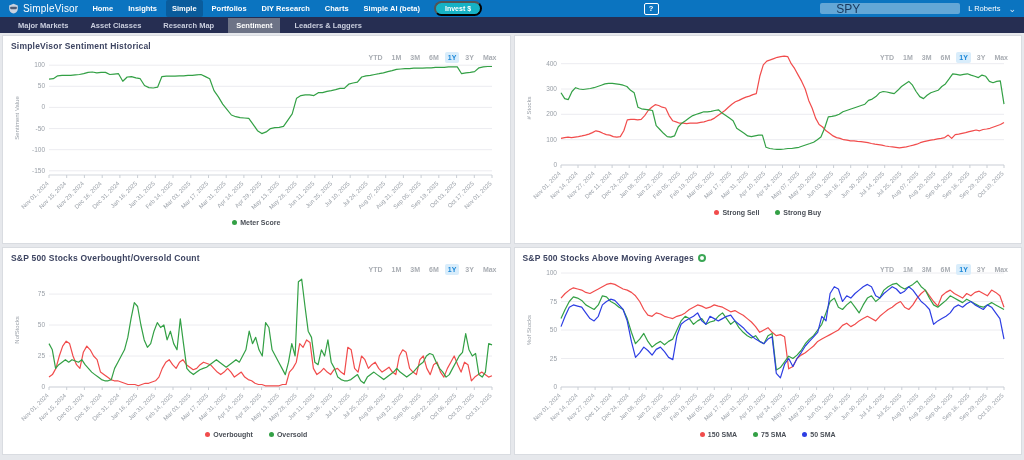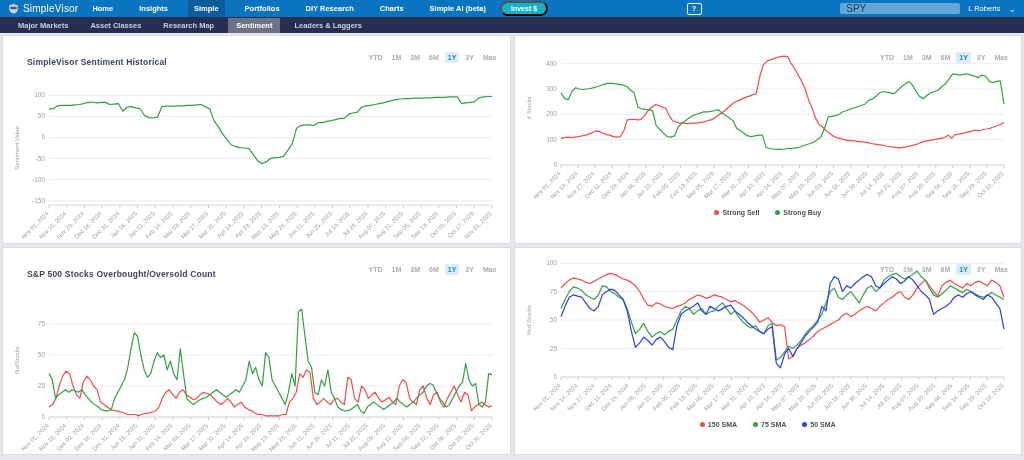--- a/index.html
+++ b/index.html
@@ -1,36 +1,36 @@
 <!DOCTYPE html>
 <html><head>
 <meta charset="utf-8">
 <style>
   html,body{margin:0;padding:0}
   body{width:1024px;height:460px;overflow:hidden;background:#e6e8ec;font-family:"Liberation Sans",sans-serif;}
   
   .topbar{height:17px;background:#0b74c0;display:flex;align-items:center;padding:0 8px;gap:8px}
   .brand{color:#fff;font-weight:400;font-size:10px;display:flex;align-items:center;gap:4px;letter-spacing:.2px}
-  .menu{display:flex;gap:14px;align-items:flex-start}
+  .menu{display:flex;gap:3px;align-items:flex-start}
   .menu-item{color:#fff;font-weight:700;font-size:7.5px;padding:4px 6px;border-radius:2px;cursor:pointer;white-space:nowrap}
   .menu-item.active{background:#0a5c9c}
   .invest{background:#16b2c5;color:#fff;font-weight:700;font-size:7px;padding:2px 9px;border-radius:8px;cursor:pointer}
   .spacer{flex:1}
   .help{width:13px;height:10px;border:1px solid #fff;border-radius:2px;color:#fff;font-size:7.5px;font-weight:700;display:flex;align-items:center;justify-content:center;cursor:pointer}
-  .search{width:108px;height:11px;background:#64a7d6;border:none;border-radius:2px;font-size:10px;color:#17375c;padding:0 6px;outline:none;font-family:"Liberation Sans",sans-serif}
+  .search{width:108px;height:11px;background:#64a7d6;border:none;border-radius:2px;font-size:12px;color:#17375c;padding:0 16px;outline:none;font-family:"Liberation Sans",sans-serif}
   .user{color:#fff;font-weight:400;font-size:7.5px;white-space:nowrap}
   .chev{color:#d9e7f4;font-size:9px;line-height:6px;cursor:pointer}
   
   .subnav{height:16px;background:#262e52;display:flex;align-items:flex-end;padding:0 10px;gap:6px}
   .subnav-item{color:#c9cede;font-weight:700;font-size:7.5px;padding:3px 8px;cursor:pointer;white-space:nowrap}
   .subnav-item.active{background:#6d7386;color:#fff}
   
   .grid{display:grid;grid-template-columns:1fr 1fr;grid-template-rows:1fr 1fr;gap:3px;padding:2px;height:424px;box-sizing:border-box}
   .panel{background:#fff;border:1px solid #d9dce1;position:relative;padding:5px 8px;box-sizing:border-box;overflow:hidden}
-  .panel h3{margin:16px;font-size:8.5px;color:#3d4461;letter-spacing:.2px}
+  .panel h3{margin:0;font-size:8.5px;color:#3d4461;letter-spacing:.2px}
   .ranges{position:absolute;top:16px;right:10px;display:flex;gap:3px;z-index:2}
   .range-btn{font-size:7px;color:#a9adb3;font-weight:700;padding:2px 3px;border-radius:2px;background:transparent;border:none;cursor:pointer;font-family:"Liberation Sans",sans-serif}
   .range-btn.active{color:#1a87d8;background:#d9edfb}
   .chart{margin-top:2px}
   .legend{display:flex;justify-content:center;gap:16px;margin-top:-6px}
   .legend-item{display:flex;align-items:center;gap:3px;font-size:7px;font-weight:700;color:#4a4f57;cursor:pointer}
   .dot{width:5px;height:5px;border-radius:50%}
   .info-dot{display:inline-block;width:4px;height:4px;border:2px solid #3aa654;border-radius:50%;margin-left:4px;vertical-align:middle;cursor:pointer}
 </style>
 </head>
@@ -336,20 +336,21 @@
           <span>Overbought</span>
         </div>
         <div class="legend-item">
           <span class="dot" style="background: rgb(51, 160, 69);"></span>
           <span>Oversold</span>
         </div>
       </div>
   </section>
 
   <section class="panel">
+    <h3><span>S&amp;P 500 Stocks Above Moving Averages</span><span class="info-dot"></span></h3>
     <div class="ranges">
         <button class="range-btn">YTD</button>
         <button class="range-btn">1M</button>
         <button class="range-btn">3M</button>
         <button class="range-btn">6M</button>
         <button class="range-btn active">1Y</button>
         <button class="range-btn">3Y</button>
         <button class="range-btn">Max</button>
       </div>
     <div class="chart"><svg width="491" height="168">

